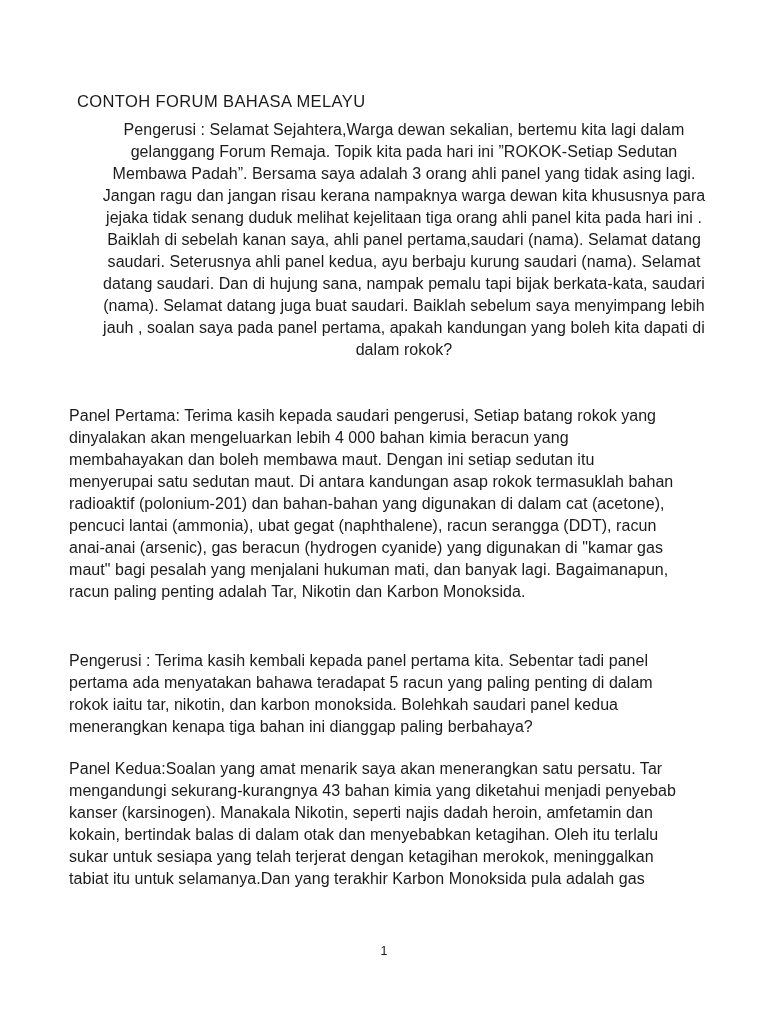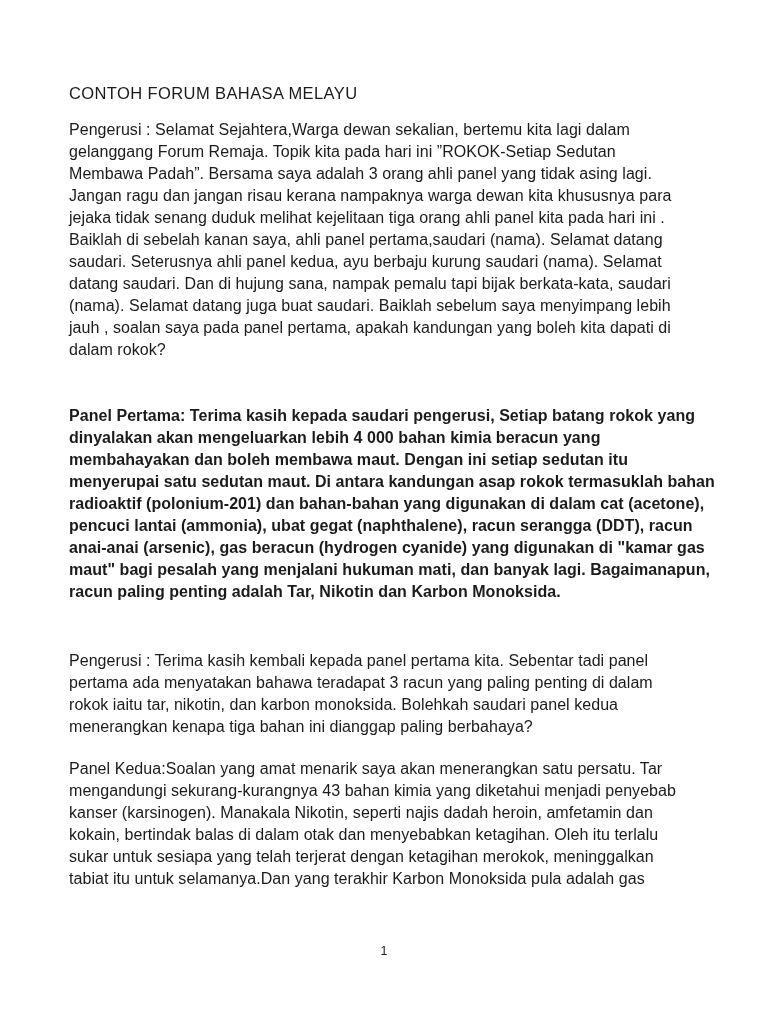--- a/index.html
+++ b/index.html
@@ -13,37 +13,37 @@
     height: 1024px;
     background: #ffffff;
     font-family: "Liberation Sans", sans-serif;
     color: #1b1b1b;
     overflow: hidden;
   }
   .title {
     position: absolute;
     left: 69px;
     top: 84px;
-    margin: 0;
+    margin: 8px;
     font-size: 16.5px;
     font-weight: 400;
     letter-spacing: 0.4px;
     white-space: pre;
   }
   .para {
     position: absolute;
     left: 69px;
     width: 670px;
     font-size: 16px;
     line-height: 22px;
     letter-spacing: 0.05px;
     white-space: pre-line;
   }
-  .p1 { top: 119px; }
-  .p2 { top: 405px; font-weight: bold; }
+  .p1 { top: 119px; text-align: center; }
+  .p2 { top: 405px; }
   .p3 { top: 650px; }
   .p4 { top: 758px; }
   .pagenum {
     position: absolute;
     top: 944px;
     left: 0;
     width: 768px;
     text-align: center;
     font-size: 12.5px;
   }
@@ -70,21 +70,21 @@
 dinyalakan akan mengeluarkan lebih 4 000 bahan kimia beracun yang
 membahayakan dan boleh membawa maut. Dengan ini setiap sedutan itu
 menyerupai satu sedutan maut. Di antara kandungan asap rokok termasuklah bahan
 radioaktif (polonium-201) dan bahan-bahan yang digunakan di dalam cat (acetone),
 pencuci lantai (ammonia), ubat gegat (naphthalene), racun serangga (DDT), racun
 anai-anai (arsenic), gas beracun (hydrogen cyanide) yang digunakan di "kamar gas
 maut" bagi pesalah yang menjalani hukuman mati, dan banyak lagi. Bagaimanapun,
 racun paling penting adalah Tar, Nikotin dan Karbon Monoksida.</div>
 
   <div class="para p3">Pengerusi : Terima kasih kembali kepada panel pertama kita. Sebentar tadi panel
-pertama ada menyatakan bahawa teradapat 3 racun yang paling penting di dalam
+pertama ada menyatakan bahawa teradapat 5 racun yang paling penting di dalam
 rokok iaitu tar, nikotin, dan karbon monoksida. Bolehkah saudari panel kedua
 menerangkan kenapa tiga bahan ini dianggap paling berbahaya?</div>
 
   <div class="para p4">Panel Kedua:Soalan yang amat menarik saya akan menerangkan satu persatu. Tar
 mengandungi sekurang-kurangnya 43 bahan kimia yang diketahui menjadi penyebab
 kanser (karsinogen). Manakala Nikotin, seperti najis dadah heroin, amfetamin dan
 kokain, bertindak balas di dalam otak dan menyebabkan ketagihan. Oleh itu terlalu
 sukar untuk sesiapa yang telah terjerat dengan ketagihan merokok, meninggalkan
 tabiat itu untuk selamanya.Dan yang terakhir Karbon Monoksida pula adalah gas</div>
 

